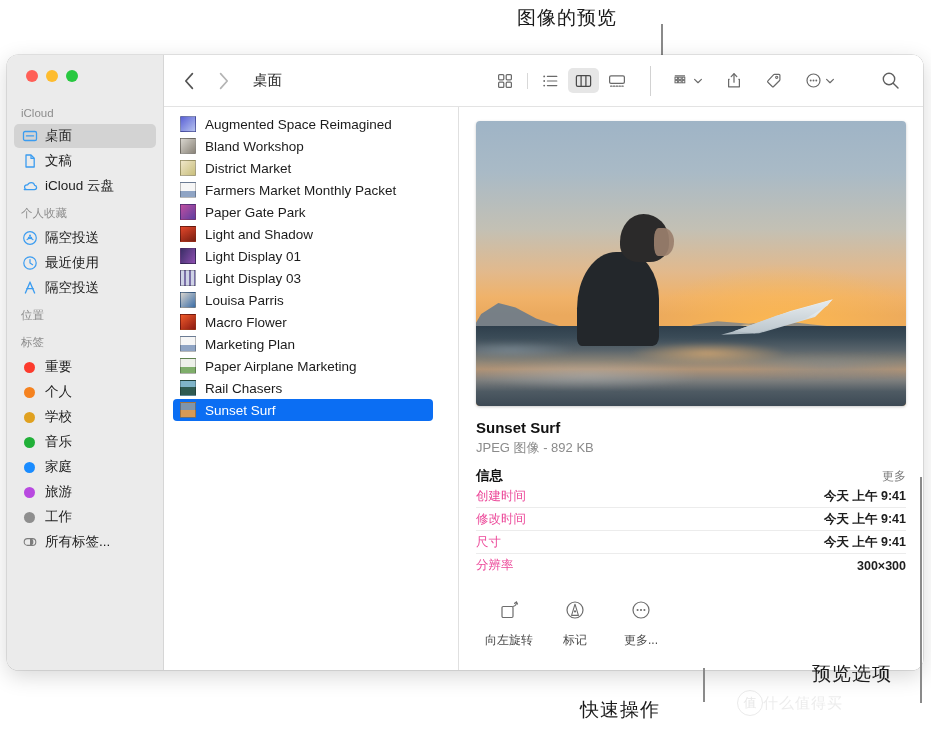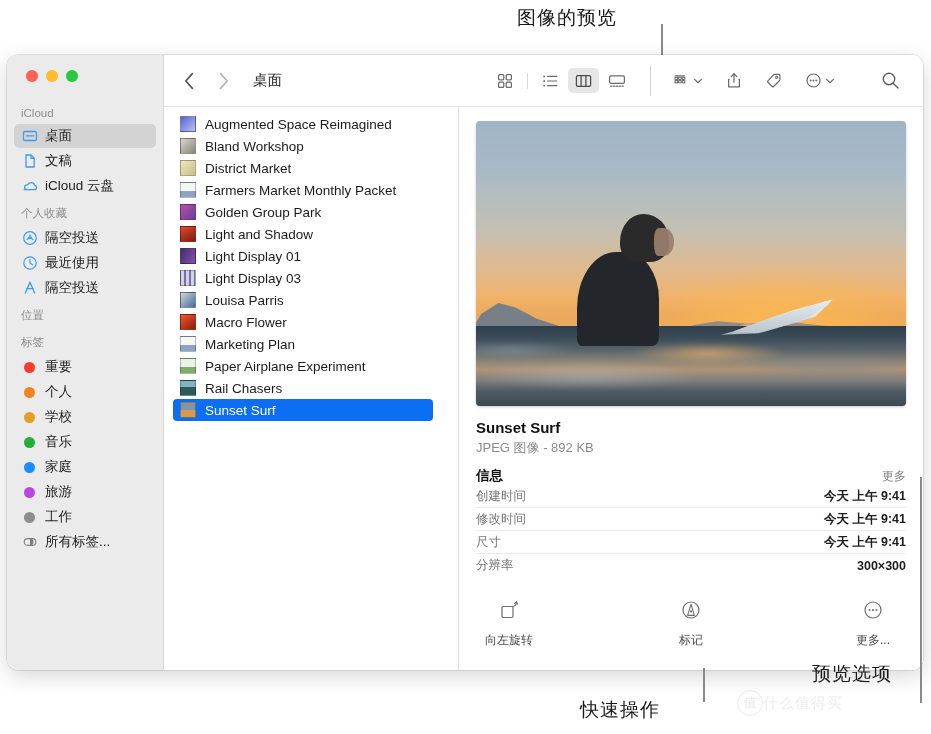--- a/index.html
+++ b/index.html
@@ -258,25 +258,25 @@
   }
   .info-head .ih-left { font-size: 13.5px; font-weight: bold; color: #111; }
   .info-head .ih-right { font-size: 12px; color: #7d7d7d; }
   .info-row {
     display: flex; justify-content: space-between; align-items: center;
     height: 23px;
     border-bottom: 1px solid #ececec;
     font-size: 12.5px;
   }
   .info-row:first-of-type { border-top: 1px solid #ececec; }
-  .ir-key { color: #737373; }
+  .ir-key { color: #ec4899; }
   .ir-val { color: #1d1d1d; font-weight: bold; }
 
   .quick {
-    display: flex; justify-content: space-between; gap: 62px;
+    display: flex; justify-content: flex-start; 
     padding-top: 22px;
   }
   .qa { display: flex; flex-direction: column; align-items: center; gap: 7px; width: 66px; }
   .qa-label { font-size: 12px; color: #4a4a4a; }
 
   
   .watermark {
     position: absolute;
     left: 737px; top: 690px;
     display: flex; align-items: center; 
@@ -544,21 +544,21 @@
           <div class="file-row">
               <span class="thumb" style="background:linear-gradient(135deg,#efe6c9,#c9bf7c)"></span>
               <span>District Market</span>
             </div>
           <div class="file-row">
               <span class="thumb" style="background:linear-gradient(180deg,#f6f6f6 60%,#8fa4c4 60%)"></span>
               <span>Farmers Market Monthly Packet</span>
             </div>
           <div class="file-row">
               <span class="thumb" style="background:linear-gradient(135deg,#c04ea0,#5e3fa0)"></span>
-              <span>Golden Group Park</span>
+              <span>Paper Gate Park</span>
             </div>
           <div class="file-row">
               <span class="thumb" style="background:linear-gradient(150deg,#e2472a,#7b1f12)"></span>
               <span>Light and Shadow</span>
             </div>
           <div class="file-row">
               <span class="thumb" style="background:linear-gradient(120deg,#3c2f68,#8d4fb0)"></span>
               <span>Light Display 01</span>
             </div>
           <div class="file-row">
@@ -572,21 +572,21 @@
           <div class="file-row">
               <span class="thumb" style="background:linear-gradient(140deg,#f05a2a,#8d1a12)"></span>
               <span>Macro Flower</span>
             </div>
           <div class="file-row">
               <span class="thumb" style="background:linear-gradient(180deg,#f6f6f6 60%,#8fa4c4 60%)"></span>
               <span>Marketing Plan</span>
             </div>
           <div class="file-row">
               <span class="thumb" style="background:linear-gradient(180deg,#eef1ea 55%,#7fae6b 55%)"></span>
-              <span>Paper Airplane Experiment</span>
+              <span>Paper Airplane Marketing</span>
             </div>
           <div class="file-row">
               <span class="thumb" style="background:linear-gradient(180deg,#7fb4c9 45%,#2f5b52 45%)"></span>
               <span>Rail Chasers</span>
             </div>
           <div class="file-row selected">
               <span class="thumb" style="background:linear-gradient(180deg,#7f95ab 50%,#d79a55 50%)"></span>
               <span>Sunset Surf</span>
             </div>
         </div>

